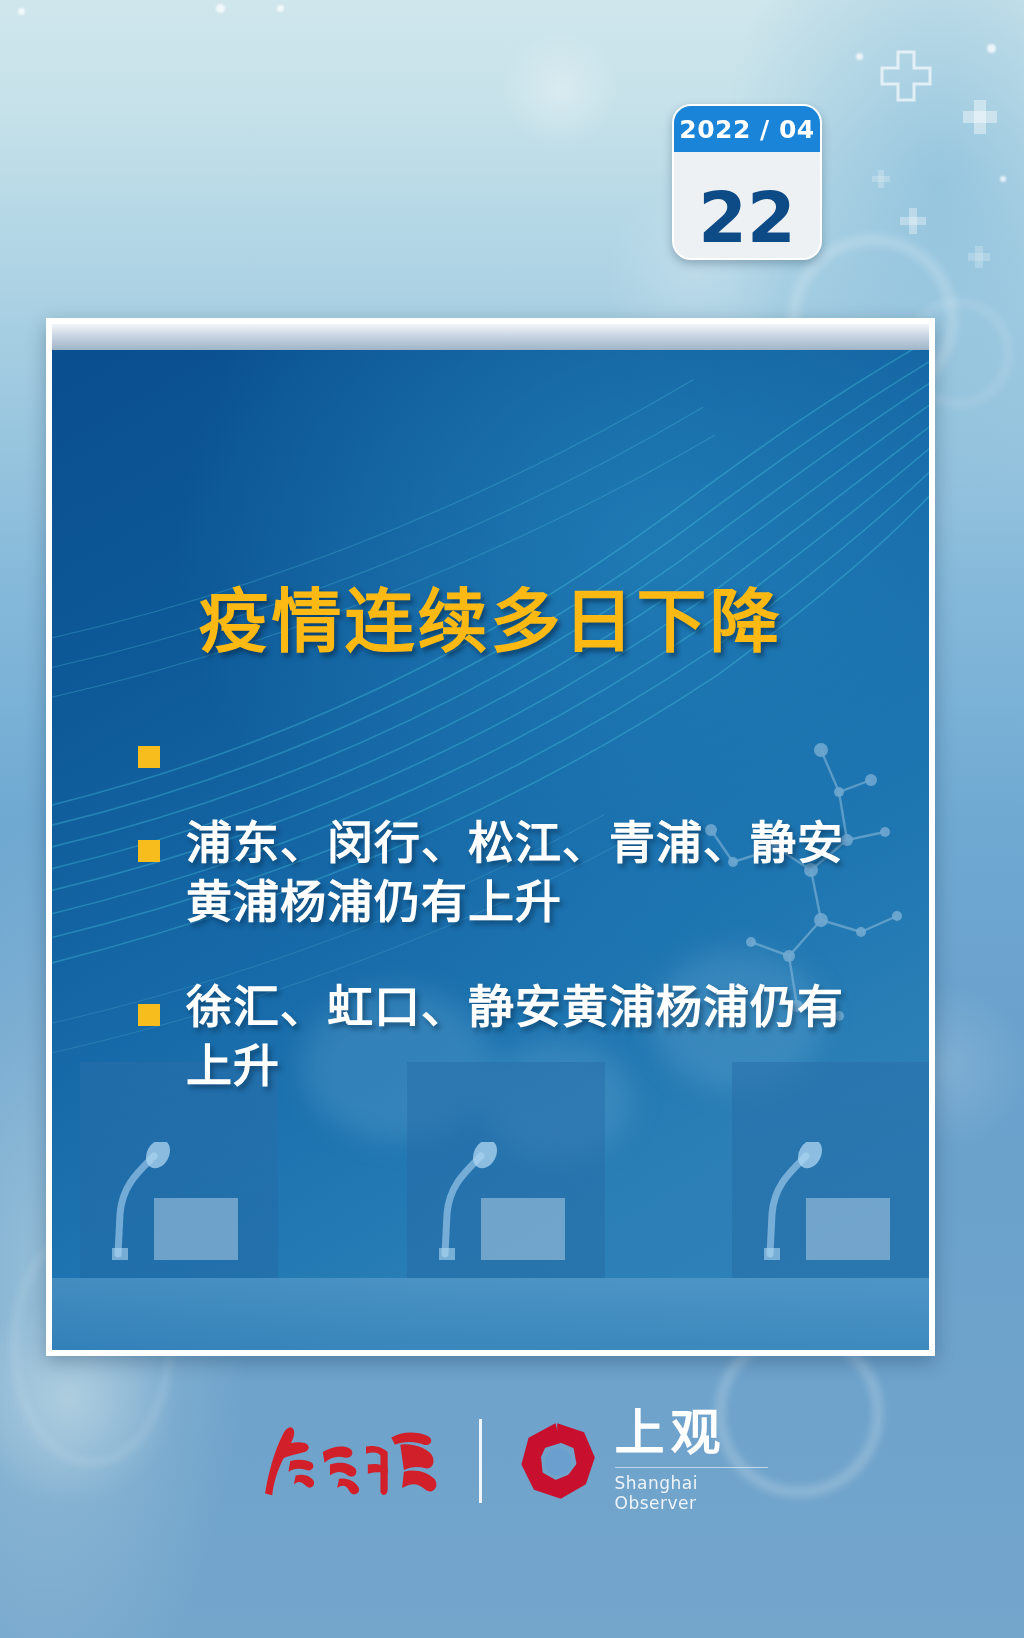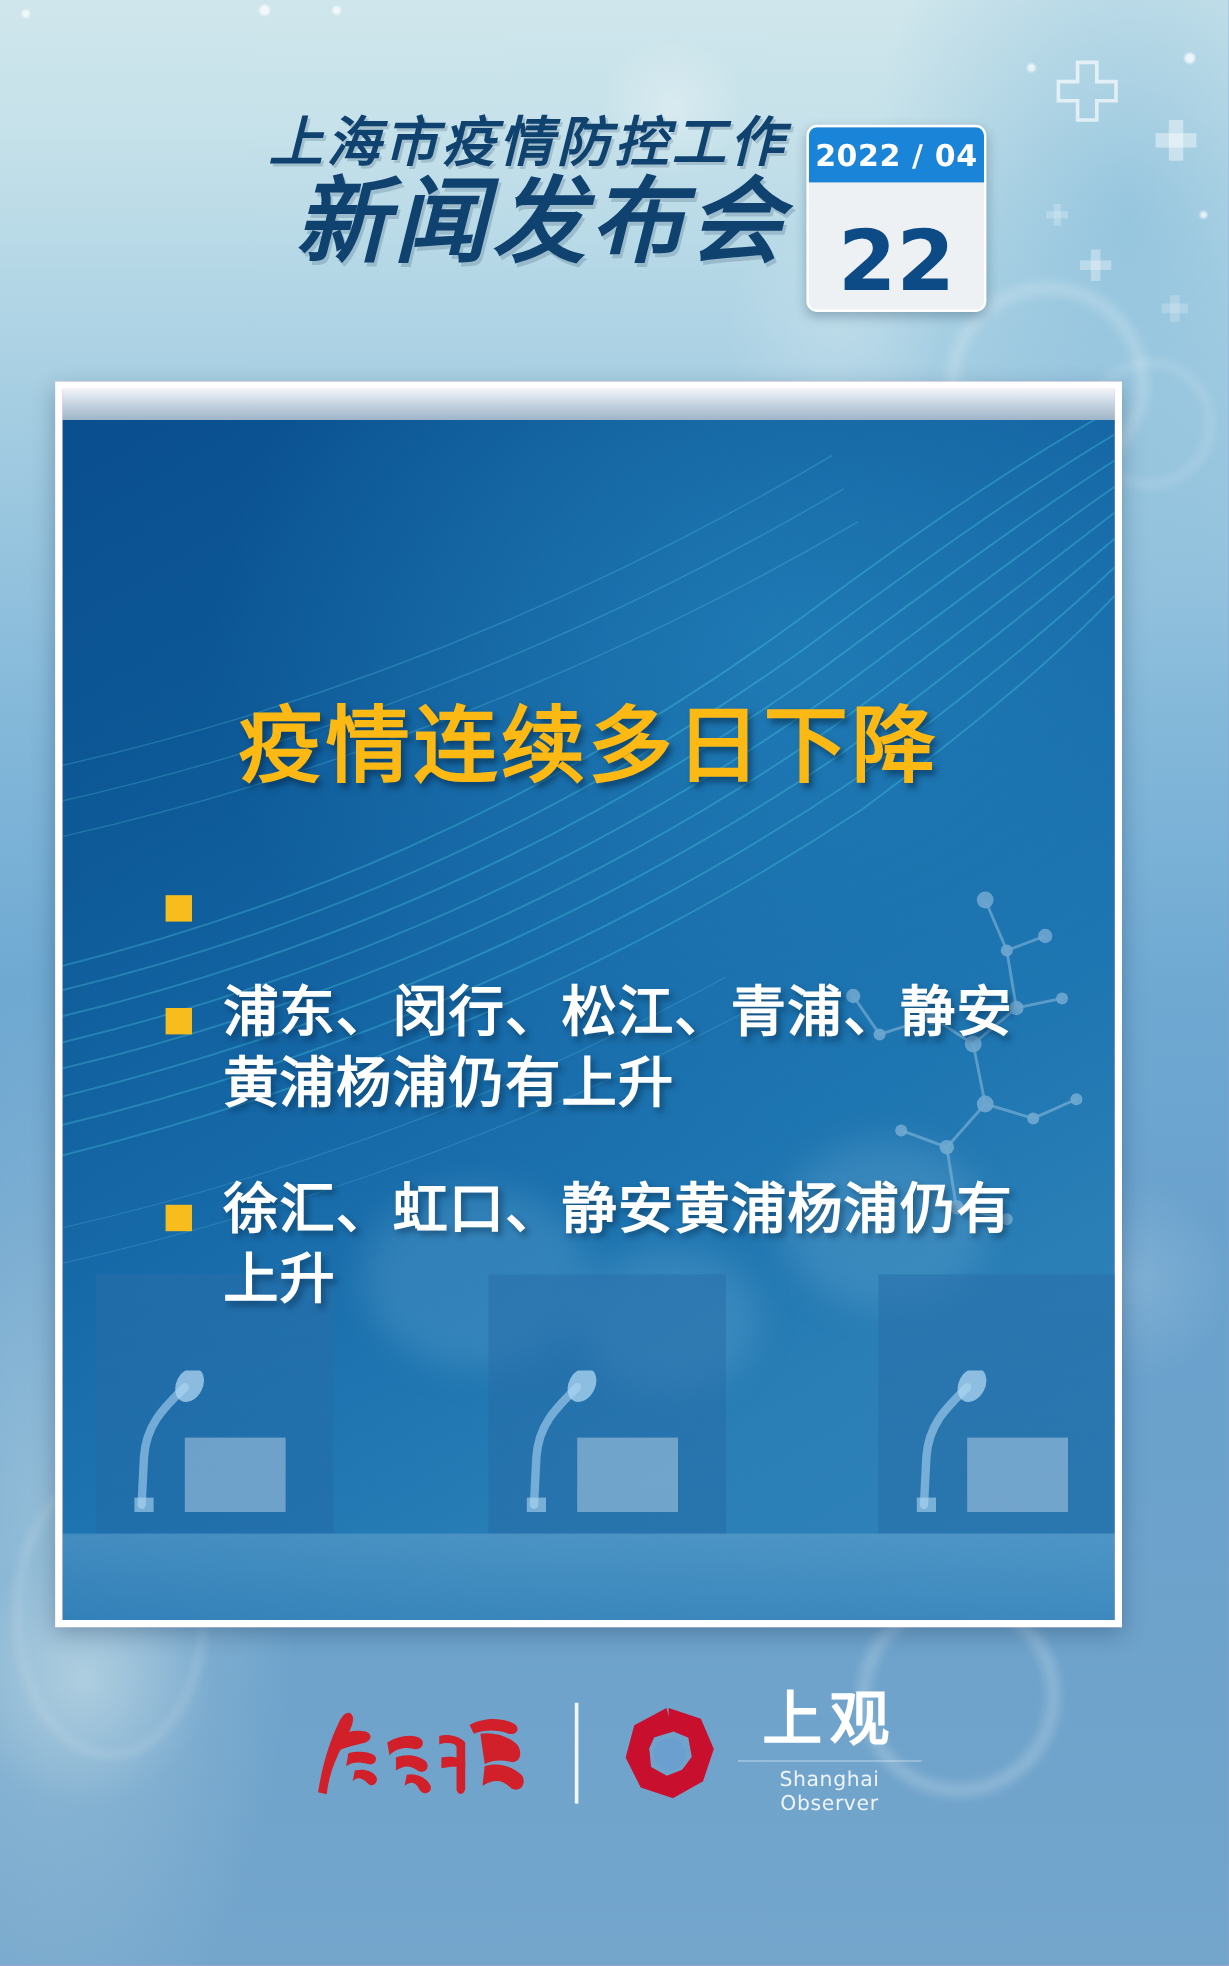--- a/index.html
+++ b/index.html
@@ -55,21 +55,21 @@
     position:absolute;left:186px;top:0;width:470px;text-align:right;
     color:#10426f;font-weight:bold;font-style:italic;
     letter-spacing:2px;line-height:1;
     text-shadow:2px 3px 0 rgba(16,48,82,.18);
   }
   .hd-line1{font-size:45px;letter-spacing:3px;}
   .hd-line2{font-size:78px;margin-top:6px;letter-spacing:4px;}
 
   .datebox{
     position:absolute;left:672px;top:8px;width:146px;height:152px;
-    background:#eef1f3;border-radius:9px;
+    background:#eef1f3;border-radius:19px;
     box-shadow:0 4px 10px rgba(10,40,70,.28);
     overflow:hidden;border:2px solid #ffffff;
   }
   .datebox .dtop{
     height:46px;background:#1a84d8;color:#fff;
     display:flex;align-items:center;justify-content:center;
     font-size:25px;font-weight:bold;letter-spacing:.5px;
   }
   .datebox .dnum{
     height:132px;display:flex;align-items:center;justify-content:center;
@@ -126,21 +126,21 @@
   }
   .bul-text{
     color:#ffffff;font-size:46px;font-weight:bold;line-height:1.28;
     letter-spacing:1px;text-shadow:3px 4px 5px rgba(4,35,65,.45);
     max-width:690px;
   }
 
   
   .footer{position:absolute;left:0;top:1408px;width:1024px;height:140px;}
   .fbox{position:absolute;left:50%;top:0;transform:translateX(-50%);
-        display:flex;align-items:center;gap:34px;text-align:center;}
+        display:flex;align-items:center;gap:34px;}
   .jfdaily{width:210px;height:92px;}
   .divider{width:3px;height:84px;background:rgba(255,255,255,.9);}
   .sgobs{display:flex;align-items:center;gap:16px;}
   .sg-mark{width:92px;height:92px;}
   .sg-txt{display:flex;flex-direction:column;justify-content:center;}
   .sg-cn{color:#ffffff;font-size:50px;font-weight:bold;line-height:1;letter-spacing:6px;
          font-family:"DejaVu Serif","Liberation Serif",serif;}
   .sg-en{color:#eef4f9;font-size:17px;letter-spacing:.5px;margin-top:9px;
          border-top:1px solid rgba(255,255,255,.55);padding-top:5px;}
 </style>
@@ -186,24 +186,20 @@
     <i class="h"></i>
     <i class="v"></i>
   </div>
   <div class="cross filled" style="left:968px;top:246px;width:22px;height:22px;opacity:.5;">
     <i class="h"></i>
     <i class="v"></i>
   </div>
 </div>
 
 <div class="header">
-  <div class="hd-title">
-    <div class="hd-line1">上海市疫情防控工作</div>
-    <div class="hd-line2">新闻发布会</div>
-  </div>
 
   <div class="datebox">
     <div class="dtop">2022 / 04</div>
     <div class="dnum">22</div>
   </div>
 </div>
 
 <div class="card">
   <div class="card-top-strip"></div>
 

